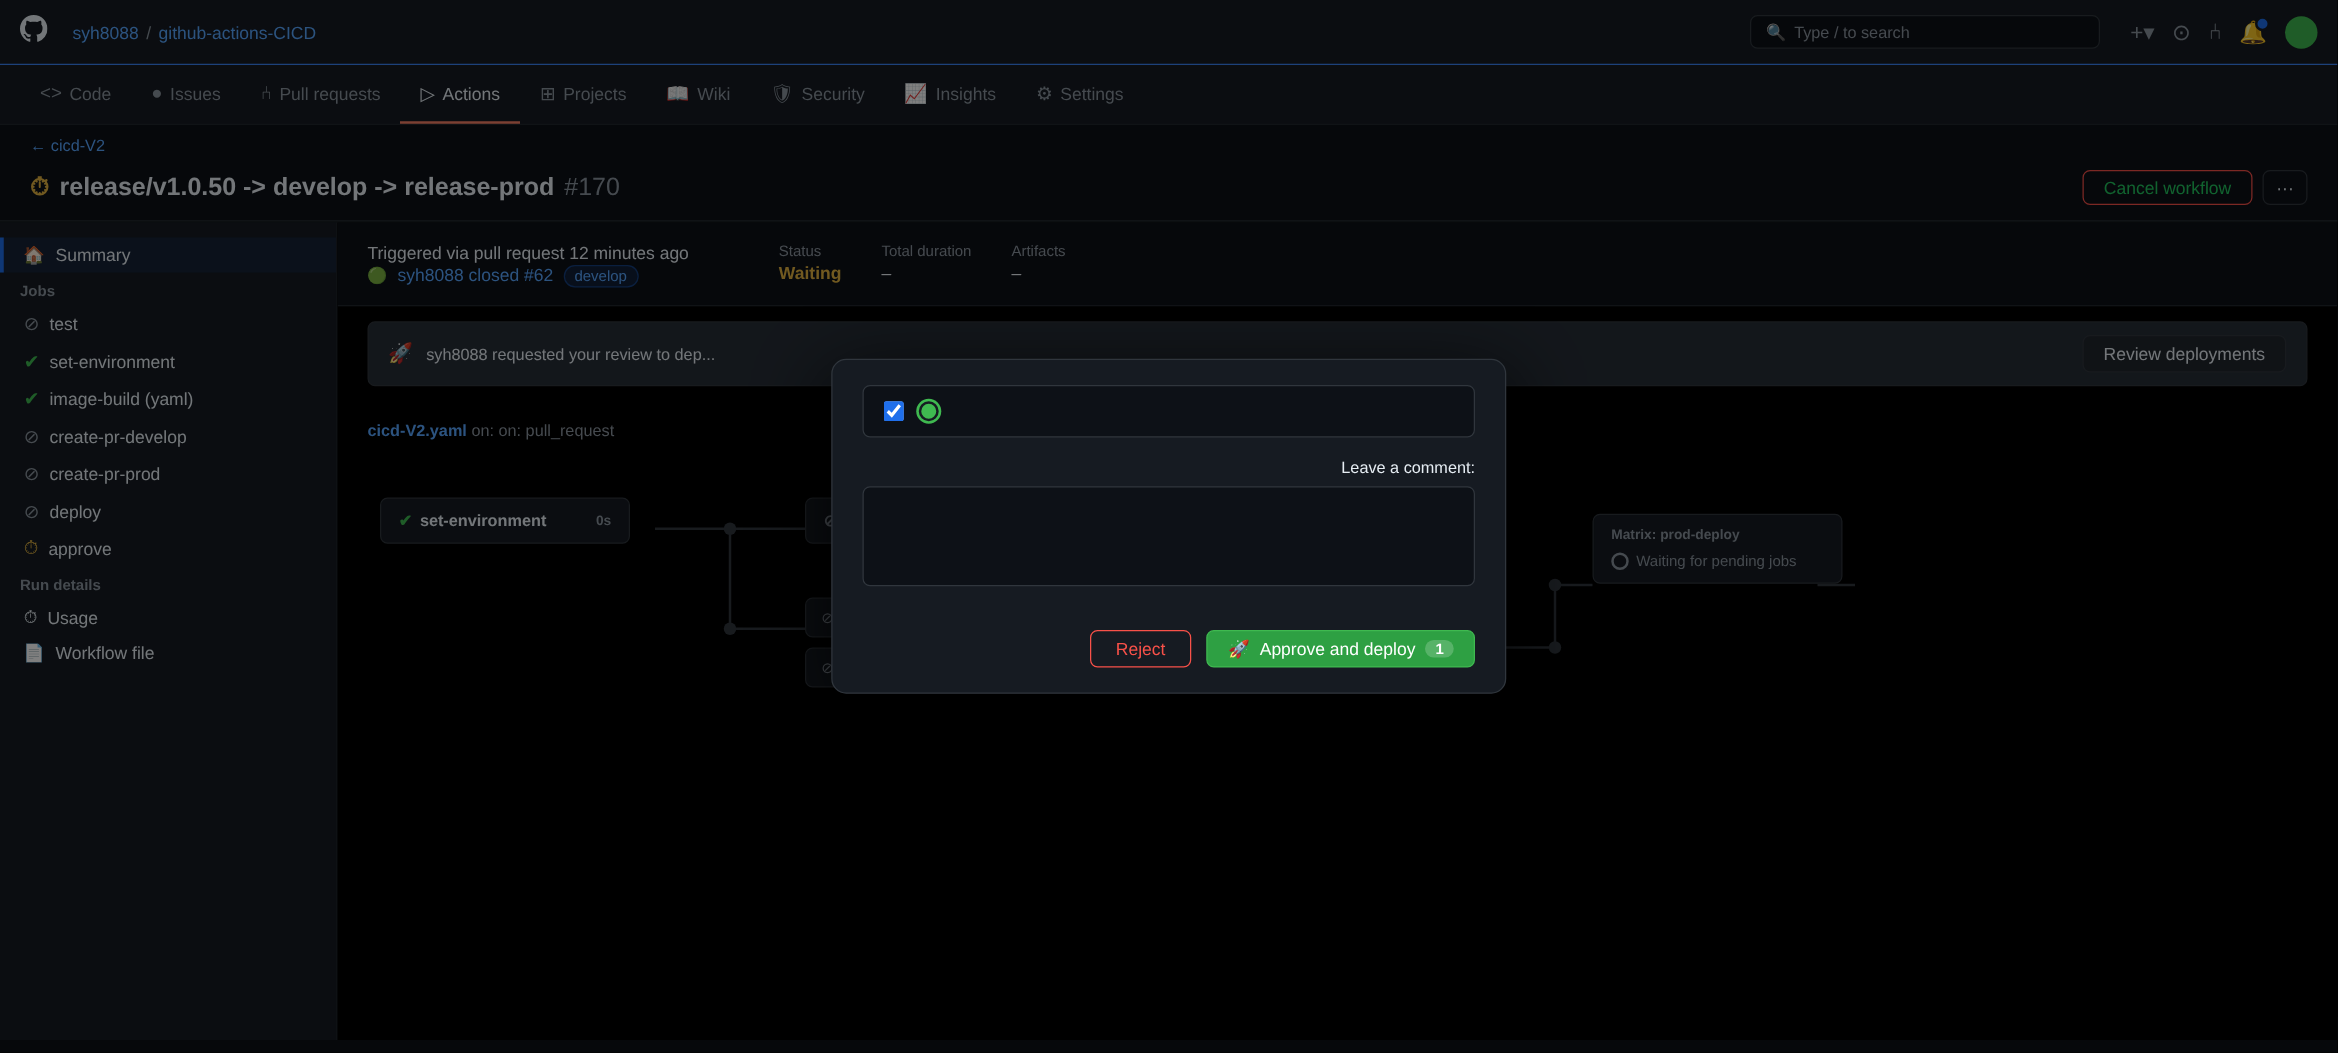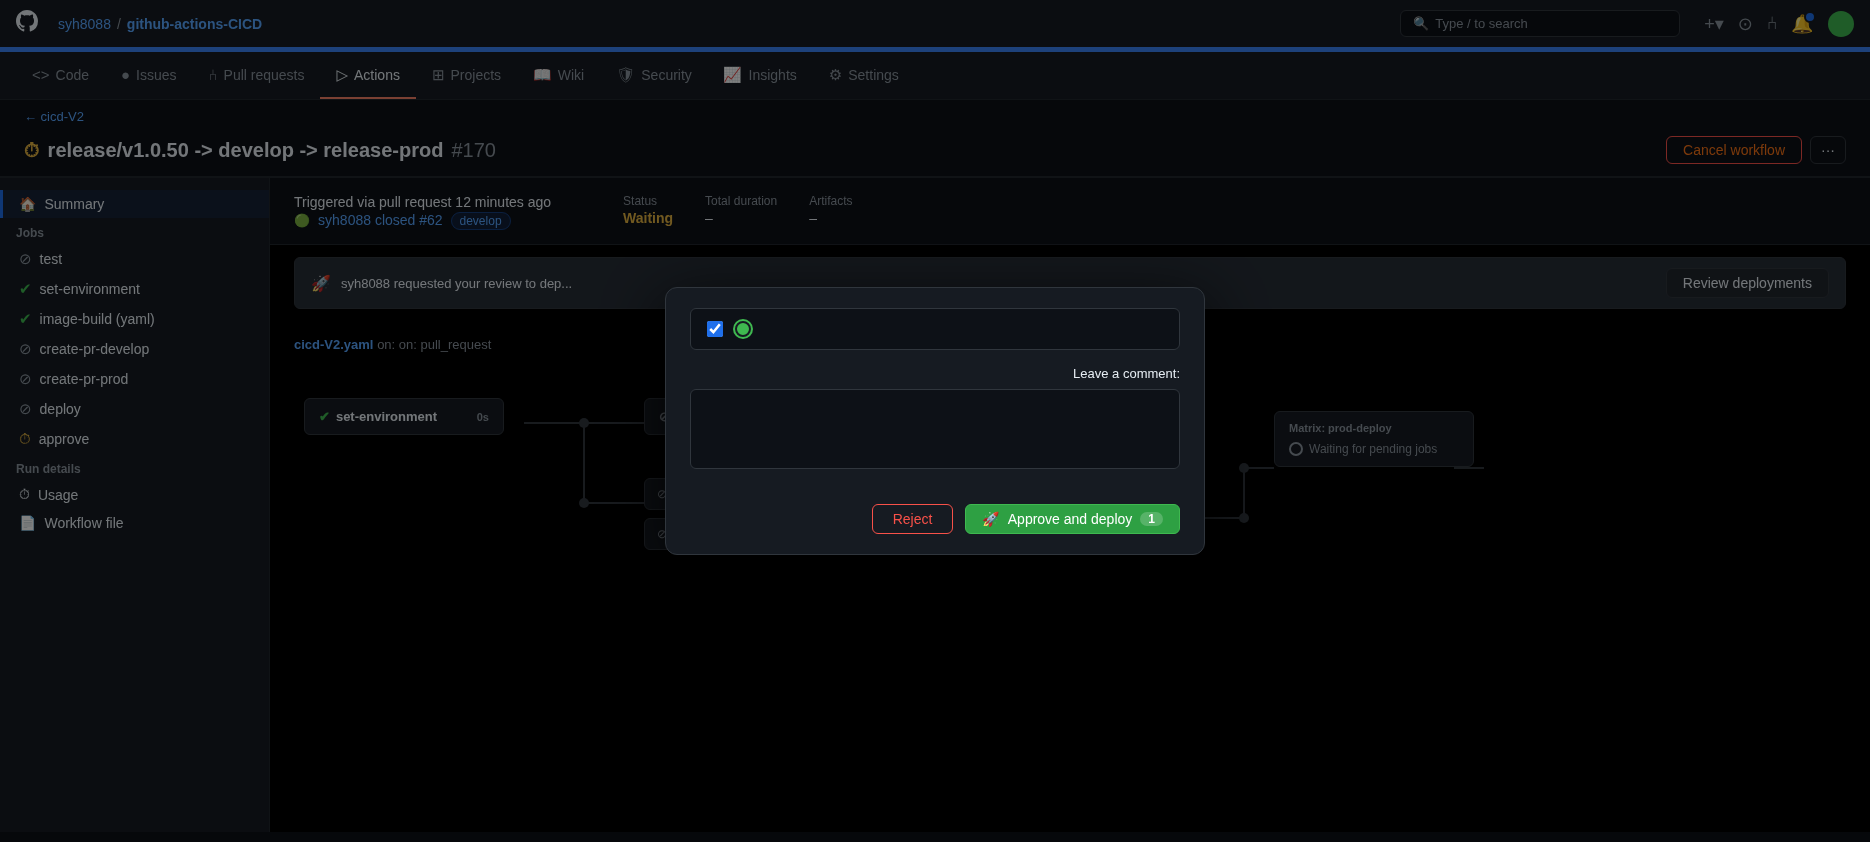--- a/index.html
+++ b/index.html
@@ -11,30 +11,30 @@
       min-width: 1870px;
       min-height: 842px;
       overflow: hidden;
     }
 
     
     .topnav {
       display: flex;
       align-items: center;
       background: #161b22;
-      border-bottom: 5px solid #3b82f6;
+      border-bottom: 1px solid #3b82f6;
       padding: 0 16px;
       height: 52px;
       gap: 12px;
     }
     .topnav-logo { color: #e6edf3; font-size: 22px; margin-right: 8px; }
     .topnav-breadcrumb { display: flex; align-items: center; gap: 6px; font-size: 14px; }
     .topnav-breadcrumb a { color: #58a6ff; text-decoration: none; }
     .topnav-breadcrumb .sep { color: #8b949e; }
-    .topnav-breadcrumb .repo { color: #58a6ff; font-weight: 700; }
+    .topnav-breadcrumb .repo { color: #58a6ff; font-weight: 400; }
     .topnav-search {
       margin-left: auto;
       background: #0d1117;
       border: 1px solid #30363d;
       border-radius: 6px;
       padding: 5px 12px;
       color: #8b949e;
       font-size: 13px;
       display: flex;
       align-items: center;
@@ -82,21 +82,21 @@
       gap: 8px;
       font-size: 20px;
       font-weight: 600;
     }
     .workflow-title .clock-icon { color: #e3b341; font-size: 20px; }
     .workflow-title .run-num { color: #8b949e; font-weight: 400; }
     .workflow-title-actions { display: flex; align-items: center; gap: 8px; }
     .cancel-btn {
       background: transparent;
       border: 1px solid #f85149;
-      color: #f97316;
+      color: #22c55e;
       border-radius: 6px;
       padding: 5px 16px;
       font-size: 14px;
       cursor: pointer;
     }
     .more-btn {
       background: transparent;
       border: 1px solid #30363d;
       color: #e6edf3;
       border-radius: 6px;

